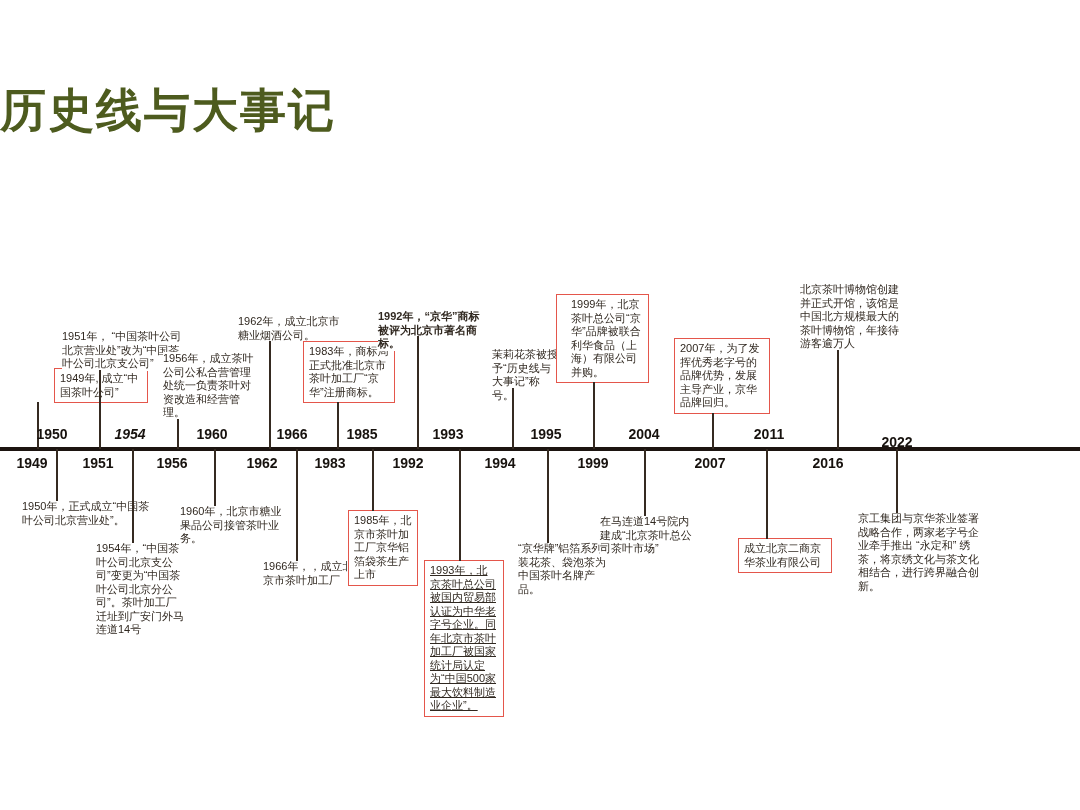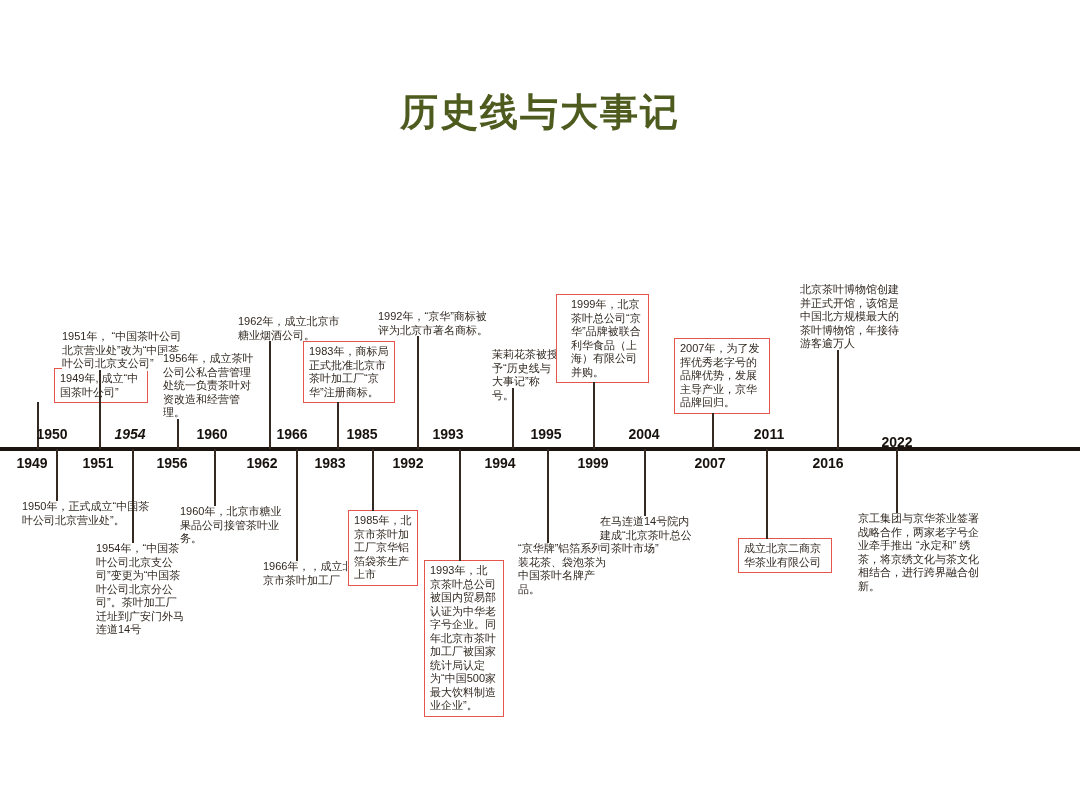--- a/index.html
+++ b/index.html
@@ -2,22 +2,22 @@
 <html><head>
 <meta charset="utf-8">
 <style>
   html,body{margin:0;padding:0;background:#ffffff;}
   #canvas{
     position:relative;width:1080px;height:810px;background:#ffffff;overflow:hidden;
     font-family:"Liberation Sans","DejaVu Sans",sans-serif;
     --title:#4d5b1e; --accent:#e4564b; --axis:#1c1410; --connector:#352a21; --text:#302820;
   }
   #title{
-    position:absolute;top:87px;left:0;right:0;text-align:center;
-    font-size:38px;font-weight:700;color:var(--title);letter-spacing:2px;
+    position:absolute;top:80px;left:0;right:0;text-align:left;
+    font-size:46px;font-weight:700;color:var(--title);letter-spacing:2px;
   }
   #axis{position:absolute;left:0;top:447px;width:1080px;height:4px;background:var(--axis);}
   .ev-text{
     position:absolute;font-size:11px;line-height:13.5px;color:var(--text);
     text-align:left;word-break:break-all;background:#ffffff;
   }
   .ev-text.boxed{border:1.5px solid var(--accent);padding:3px 5px;}
   .connector{position:absolute;width:2px;background:var(--connector);}
   .year-label{
     position:absolute;width:60px;text-align:center;font-size:14px;font-weight:700;color:#17120e;
@@ -53,24 +53,24 @@
       <div class="year-label" style="left: 232px; top: 455px;">1962</div>
       <div class="ev-text" style="left: 263px; top: 560px; width: 98px;">1966年，，成立北京市茶叶加工厂</div>
       <div class="connector" style="left: 296px; top: 449px; height: 112px;"></div>
       <div class="year-label" style="left: 262px; top: 426px;">1966</div>
       <div class="ev-text boxed" style="left: 303px; top: 341px; width: 80px;">1983年，商标局正式批准北京市茶叶加工厂“京华”注册商标。</div>
       <div class="connector" style="left: 337px; top: 402px; height: 47px;"></div>
       <div class="year-label" style="left: 300px; top: 455px;">1983</div>
       <div class="ev-text boxed" style="left: 348px; top: 510px; width: 58px;">1985年，北京市茶叶加工厂京华铝箔袋茶生产上市</div>
       <div class="connector" style="left: 372px; top: 449px; height: 62px;"></div>
       <div class="year-label" style="left: 332px; top: 426px;">1985</div>
-      <div class="ev-text" style="left: 378px; top: 310px; width: 112px;">1992年，“京华”商标被评为北京市著名商标。</div>
+      <div class="ev-text" style="left: 378px; top: 310px; width: 112px; font-weight: bold;">1992年，“京华”商标被评为北京市著名商标。</div>
       <div class="connector" style="left: 417px; top: 336px; height: 113px;"></div>
       <div class="year-label" style="left: 378px; top: 455px;">1992</div>
-      <div class="ev-text boxed" style="left: 424px; top: 560px; width: 68px;">1993年，北京茶叶总公司被国内贸易部认证为中华老字号企业。同年北京市茶叶加工厂被国家统计局认定为“中国500家最大饮料制造业企业”。</div>
+      <div class="ev-text boxed" style="left: 424px; top: 560px; width: 68px; text-decoration: underline;">1993年，北京茶叶总公司被国内贸易部认证为中华老字号企业。同年北京市茶叶加工厂被国家统计局认定为“中国500家最大饮料制造业企业”。</div>
       <div class="connector" style="left: 459px; top: 449px; height: 112px;"></div>
       <div class="year-label" style="left: 418px; top: 426px;">1993</div>
       <div class="ev-text" style="left: 492px; top: 348px; width: 68px;">茉莉花茶被授予“历史线与大事记”称号。</div>
       <div class="connector" style="left: 512px; top: 388px; height: 61px;"></div>
       <div class="year-label" style="left: 470px; top: 455px;">1994</div>
       <div class="ev-text" style="left: 518px; top: 542px; width: 96px;">“京华牌”铝箔系列包装花茶、袋泡茶为中国茶叶名牌产品。</div>
       <div class="connector" style="left: 547px; top: 449px; height: 94px;"></div>
       <div class="year-label" style="left: 516px; top: 426px;">1995</div>
       <div class="ev-text boxed" style="left: 556px; top: 294px; width: 72px; padding-left: 14px;">1999年，北京茶叶总公司“京华”品牌被联合利华食品（上海）有限公司并购。</div>
       <div class="connector" style="left: 593px; top: 382px; height: 67px;"></div>

